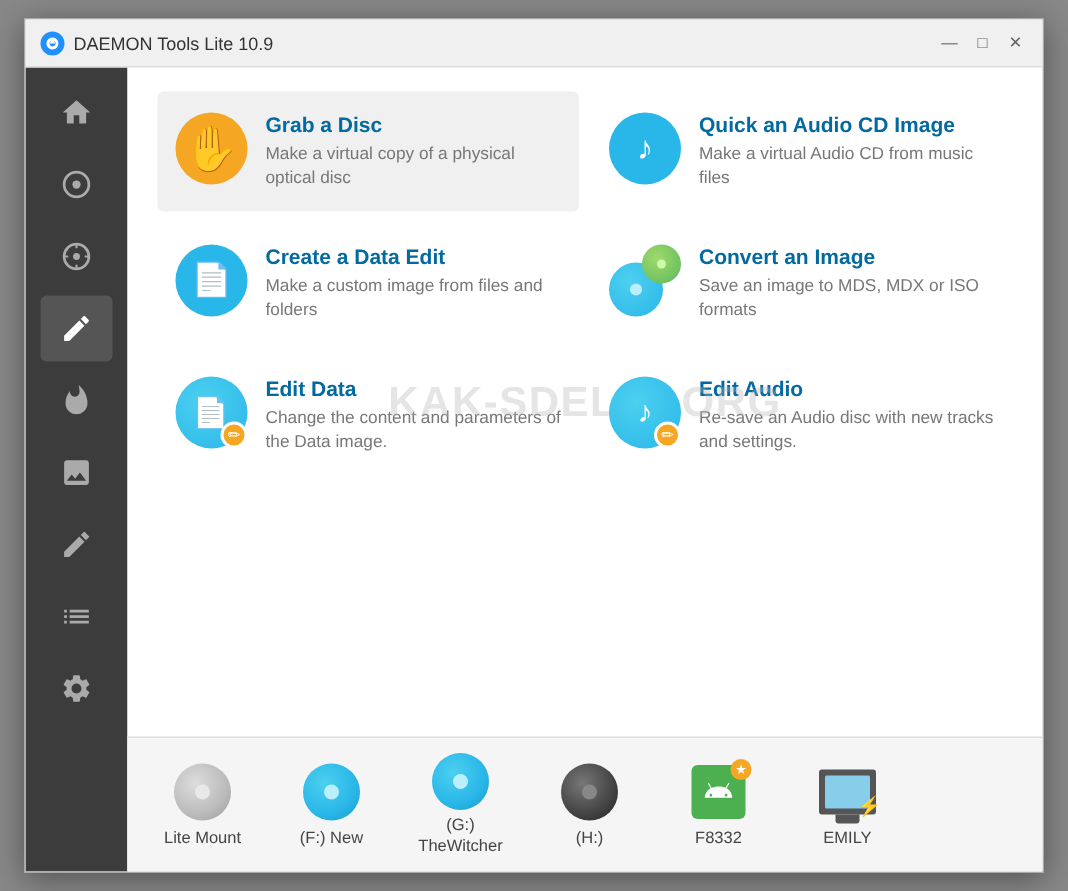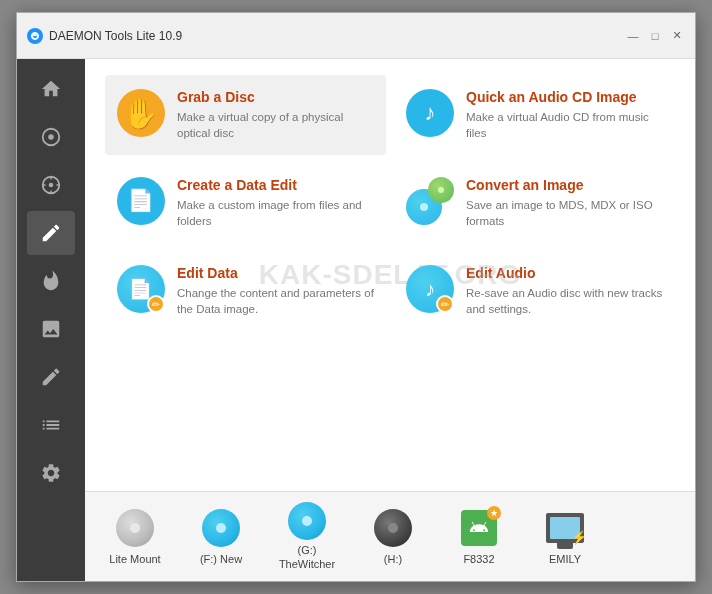--- a/index.html
+++ b/index.html
@@ -16,21 +16,21 @@
     .window {
       width: 680px;
       height: 570px;
       background: #fff;
       border: 1px solid #aaa;
       box-shadow: 0 4px 20px rgba(0,0,0,0.4);
       display: flex;
       flex-direction: column;
     }
     .title-bar {
-      height: 46px;
+      height: 32px;
       background: #f0f0f0;
       display: flex;
       align-items: center;
       padding: 0 10px;
       border-bottom: 1px solid #ddd;
       flex-shrink: 0;
     }
     .title-bar-icon {
       width: 16px;
       height: 16px;
@@ -122,21 +122,21 @@
       align-items: center;
       justify-content: center;
       flex-shrink: 0;
     }
     .card-icon.orange { background: #f5a623; }
     .card-icon.blue { background: #29b6e8; }
     .card-text { flex: 1; }
     .card-title {
       font-size: 14px;
       font-weight: 600;
-      color: #c2410c;
+      color: #0369a1;
       margin-bottom: 4px;
     }
     .card-desc {
       font-size: 11.5px;
       color: #777;
       line-height: 1.4;
     }
     .watermark {
       position: absolute;
       font-size: 28px;

